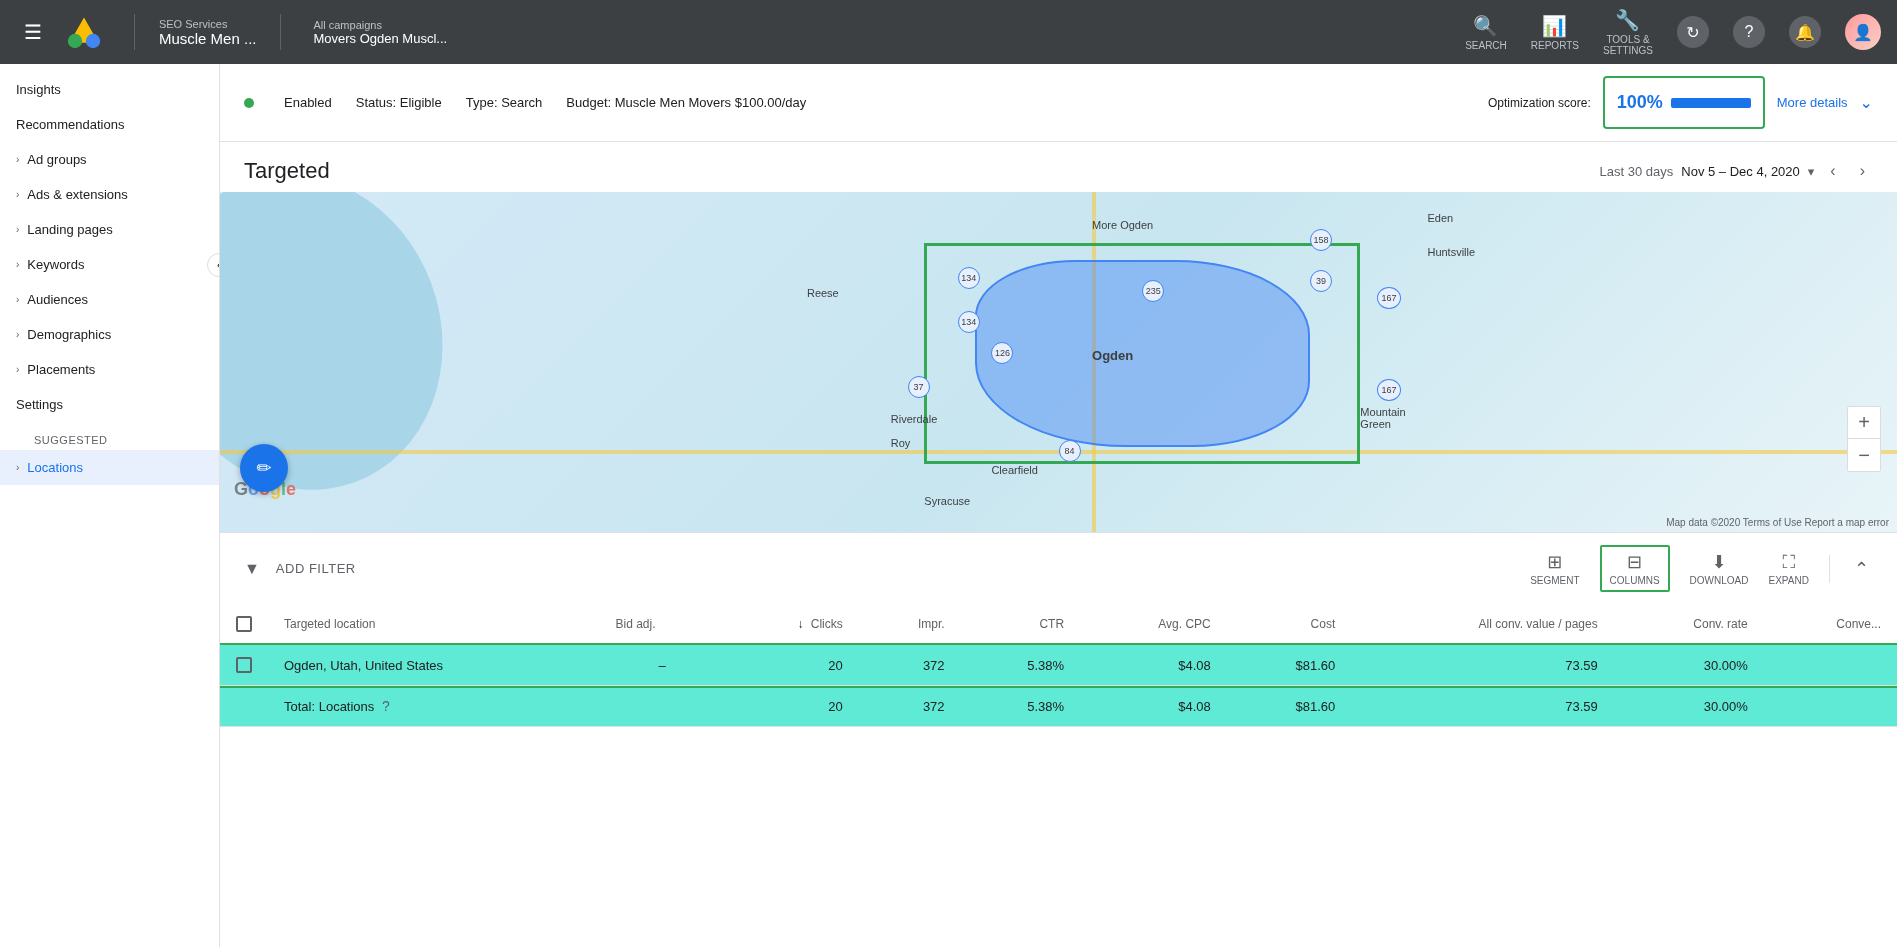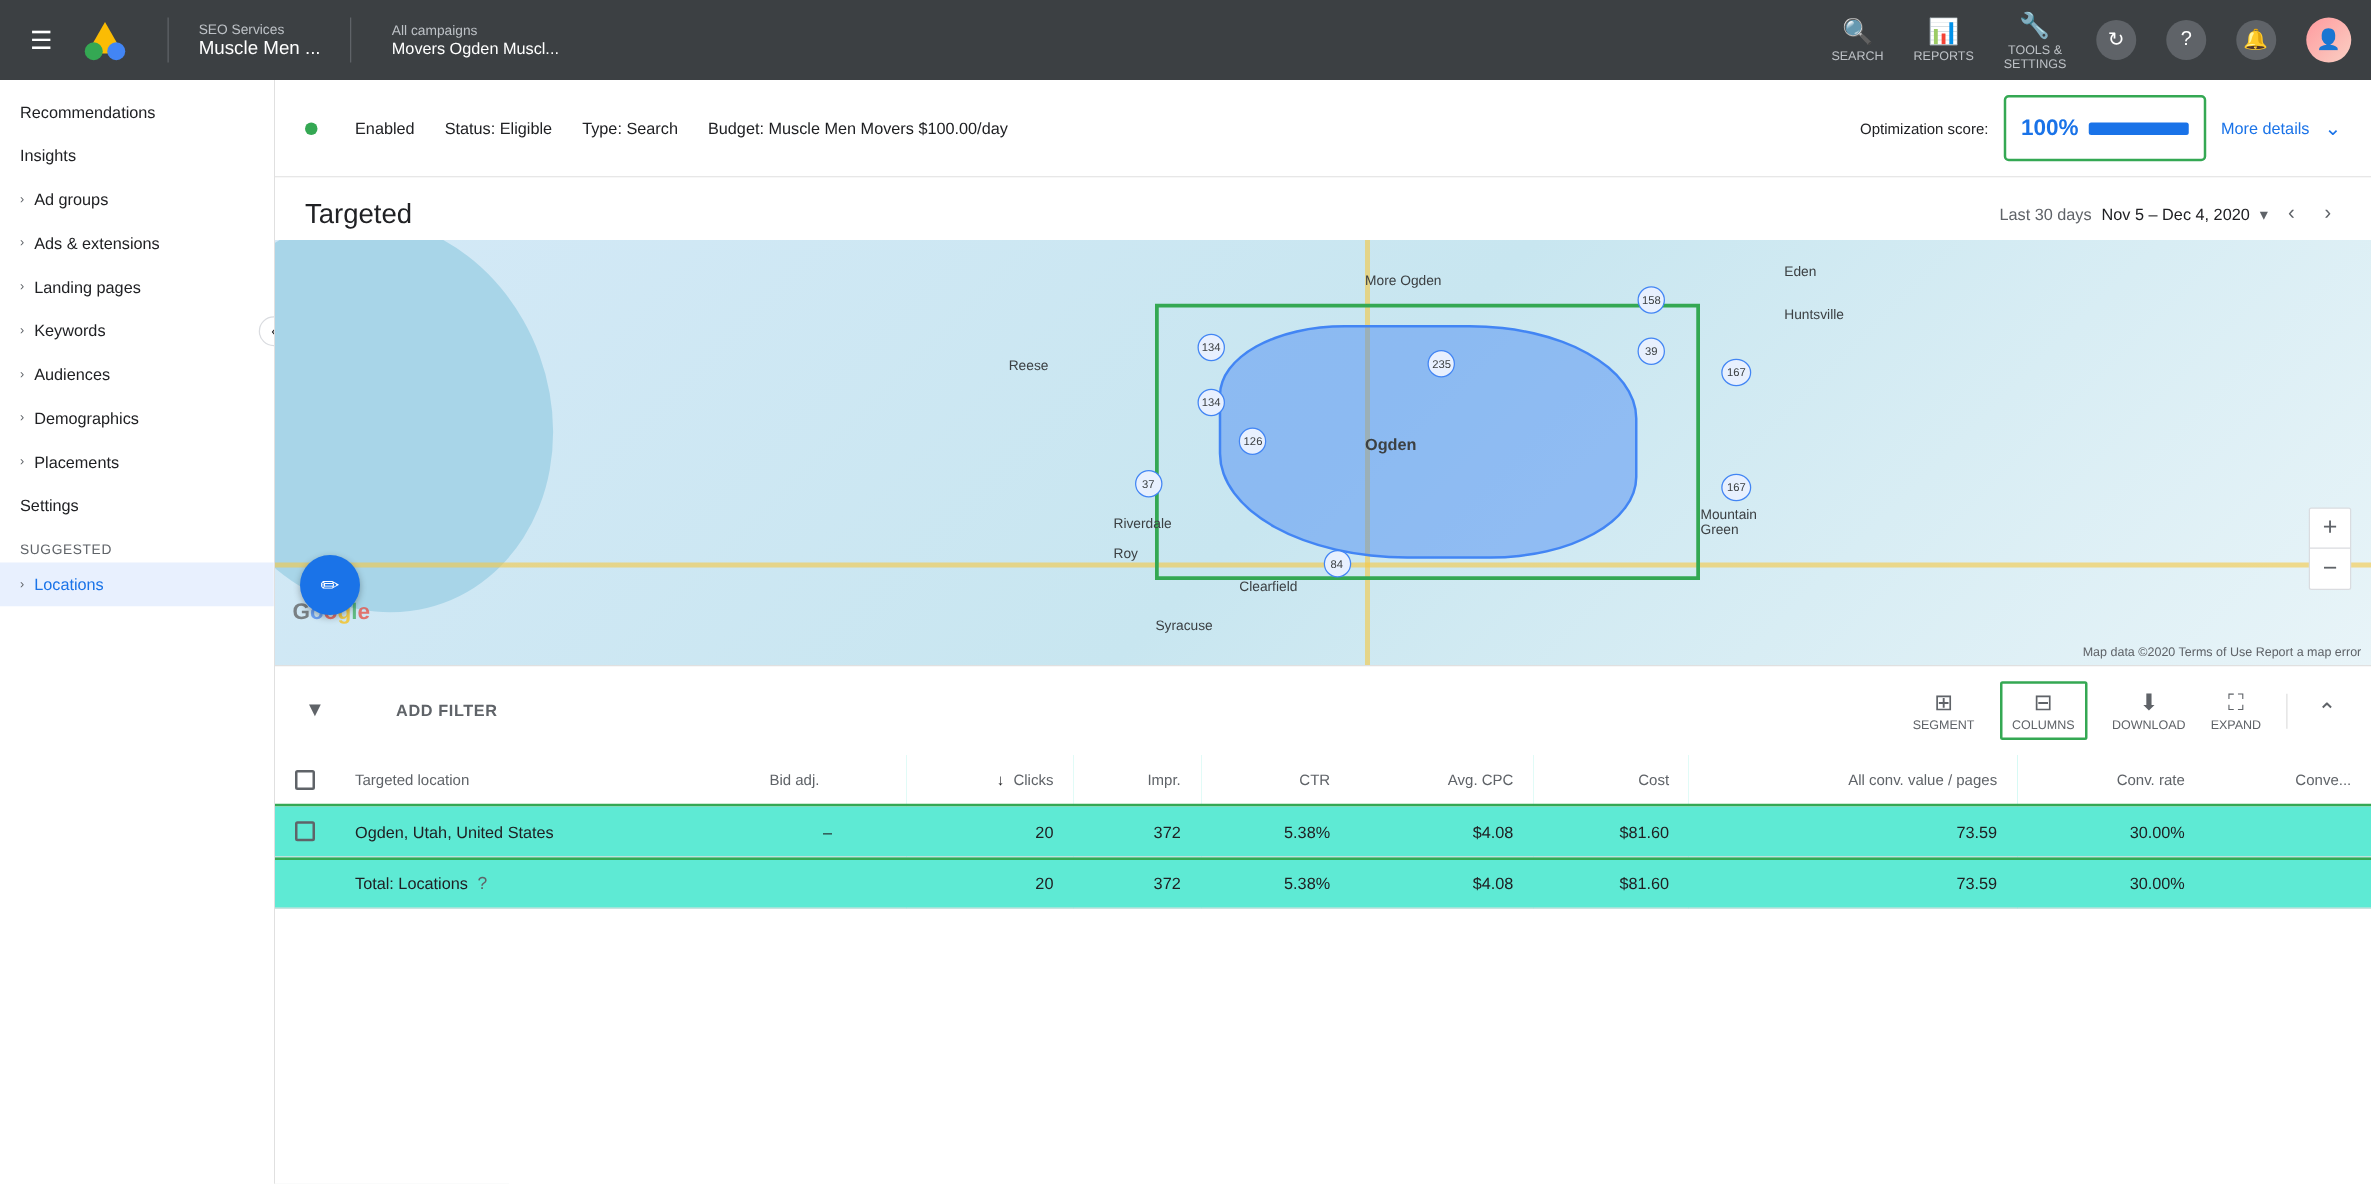--- a/index.html
+++ b/index.html
@@ -112,20 +112,21 @@
       margin-right: 8px;
       color: #5f6368;
     }
     .sidebar-section-label {
       font-size: 11px;
       color: #5f6368;
       padding: 12px 16px 4px;
       font-weight: 500;
       text-transform: uppercase;
       letter-spacing: 0.5px;
+      margin-left: 18px;
     }
     .sidebar-toggle-btn {
       position: absolute;
       right: -12px;
       top: 50%;
       transform: translateY(-50%);
       width: 24px;
       height: 24px;
       background: #fff;
       border: 1px solid #dadce0;
@@ -311,27 +312,26 @@
       align-items: center;
       padding: 12px 24px;
       background: #fff;
       border-top: 1px solid #e0e0e0;
       gap: 16px;
     }
     .filter-icon { color: #5f6368; font-size: 16px; }
     .add-filter-btn {
       color: #5f6368;
       font-size: 13px;
-      font-weight: 700;
+      font-weight: 400;
       cursor: pointer;
       background: none;
       border: none;
       text-transform: uppercase;
       letter-spacing: 0.5px;
-      margin-left: 41px;
     }
     .toolbar-spacer { flex: 1; }
     .toolbar-actions {
       display: flex;
       align-items: center;
       gap: 20px;
     }
     .toolbar-action {
       display: flex;
       flex-direction: column;
@@ -436,24 +436,24 @@
     <div class="header-icon-circle">?</div>
     <div class="header-icon-circle">🔔</div>
     <div class="header-avatar" style="background: linear-gradient(135deg, #ff9a9e, #fad0c4); display:flex;align-items:center;justify-content:center;font-size:16px;">👤</div>
   </div>
 </div>
 
 <div class="app-body">
 
   <div class="sidebar">
     <div class="sidebar-item">
+      <span>Insights</span>
+    </div>
+    <div class="sidebar-item">
       <span>Recommendations</span>
-    </div>
-    <div class="sidebar-item">
-      <span>Insights</span>
     </div>
     <div class="sidebar-item">
       <span class="arrow">›</span>
       <span>Ad groups</span>
     </div>
     <div class="sidebar-item">
       <span class="arrow">›</span>
       <span>Ads &amp; extensions</span>
     </div>
     <div class="sidebar-item">

